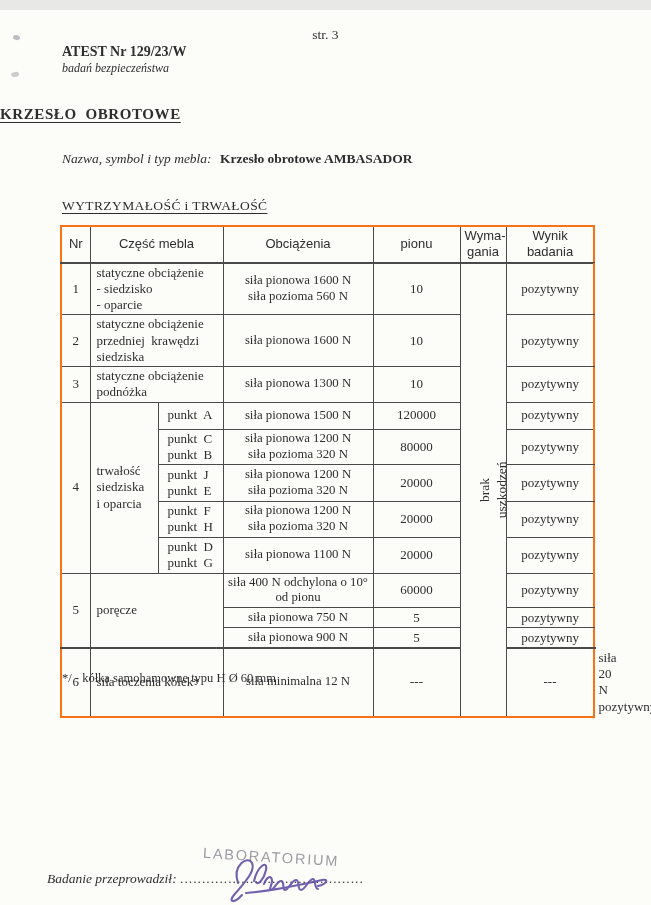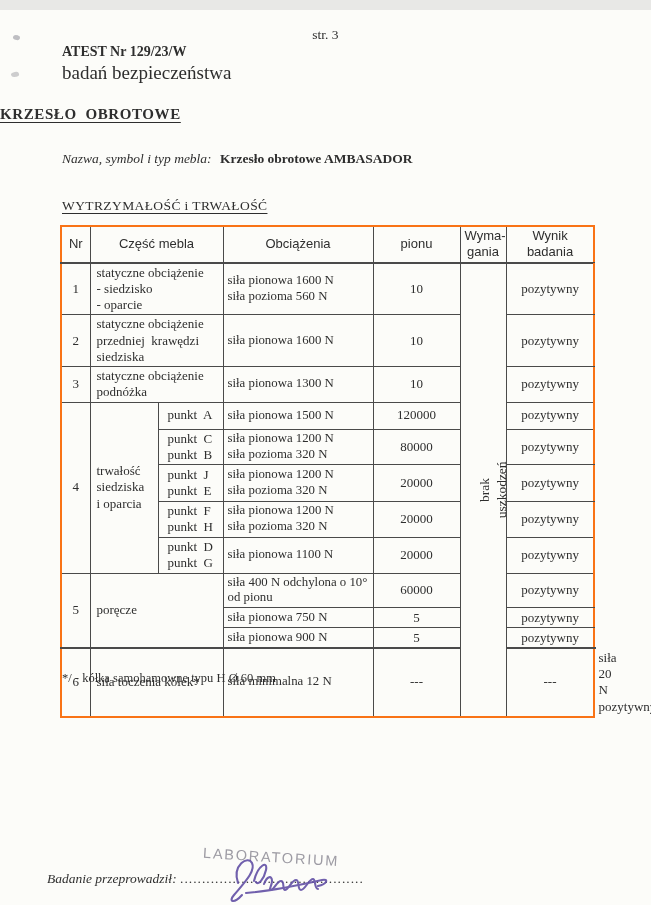--- a/index.html
+++ b/index.html
@@ -13,21 +13,21 @@
     overflow:hidden;
   }
   
   .artifact { position:absolute; background:#9d9da4; opacity:.65; }
   .art1 { left:13px; top:25px; width:7px; height:5px; border-radius:60% 40% 55% 45%; transform:rotate(18deg); }
   .art2 { left:11px; top:62px; width:8px; height:5px; border-radius:50% 50% 40% 60%; transform:rotate(-12deg); opacity:.5; }
 
   .page-num { position:absolute; top:17px; left:0; right:0; text-align:center; font-size:13.5px; }
   .atest-block { position:absolute; top:33px; left:62px; line-height:1.3; }
   .atest-nr  { font-weight:bold; font-size:14px; }
-  .atest-sub { font-size:19px; }
+  .atest-sub { font-style:italic; font-size:12px; }
 
   .doc-title {
     position:absolute; top:96px; left:0; right:0;
     text-align:left; font-weight:bold; font-size:15px;
     letter-spacing:.6px; white-space:pre;
     text-decoration:underline; text-underline-offset:3px;
   }
 
   .name-line { position:absolute; top:141px; left:62px; font-size:13.5px; }
   .name-line .lbl { font-style:italic; }
@@ -45,21 +45,21 @@
   table { border:2px solid #f97316; }
   thead th {
     font-family:"Liberation Sans","DejaVu Sans",sans-serif;
     font-weight:normal; text-align:center; vertical-align:middle;
     white-space:pre-line; border-bottom-width:2px; font-size:13px;
   }
   td { vertical-align:middle; }
   td.nr     { text-align:center; }
   td.part   { text-align:left; padding-left:6px; white-space:pre-wrap; }
   td.point  { text-align:left; padding-left:9px; white-space:pre-wrap; }
-  td.load   { white-space:pre-wrap; font-size:12.8px; }
+  td.load   { text-align:center; white-space:pre-wrap; font-size:12.8px; }
   td.cycles { text-align:center; }
   td.result { text-align:center; white-space:pre-wrap; }
   td.req    { text-align:center; vertical-align:middle; }
   td.req-merged { text-align:center; vertical-align:middle; }
   .vert {
     display:inline-block; transform:rotate(-90deg);
     white-space:pre-line; line-height:1.25; font-size:13.5px; text-align:center;
   }
   tr.thick-top td { border-top-width:2px; }
 

